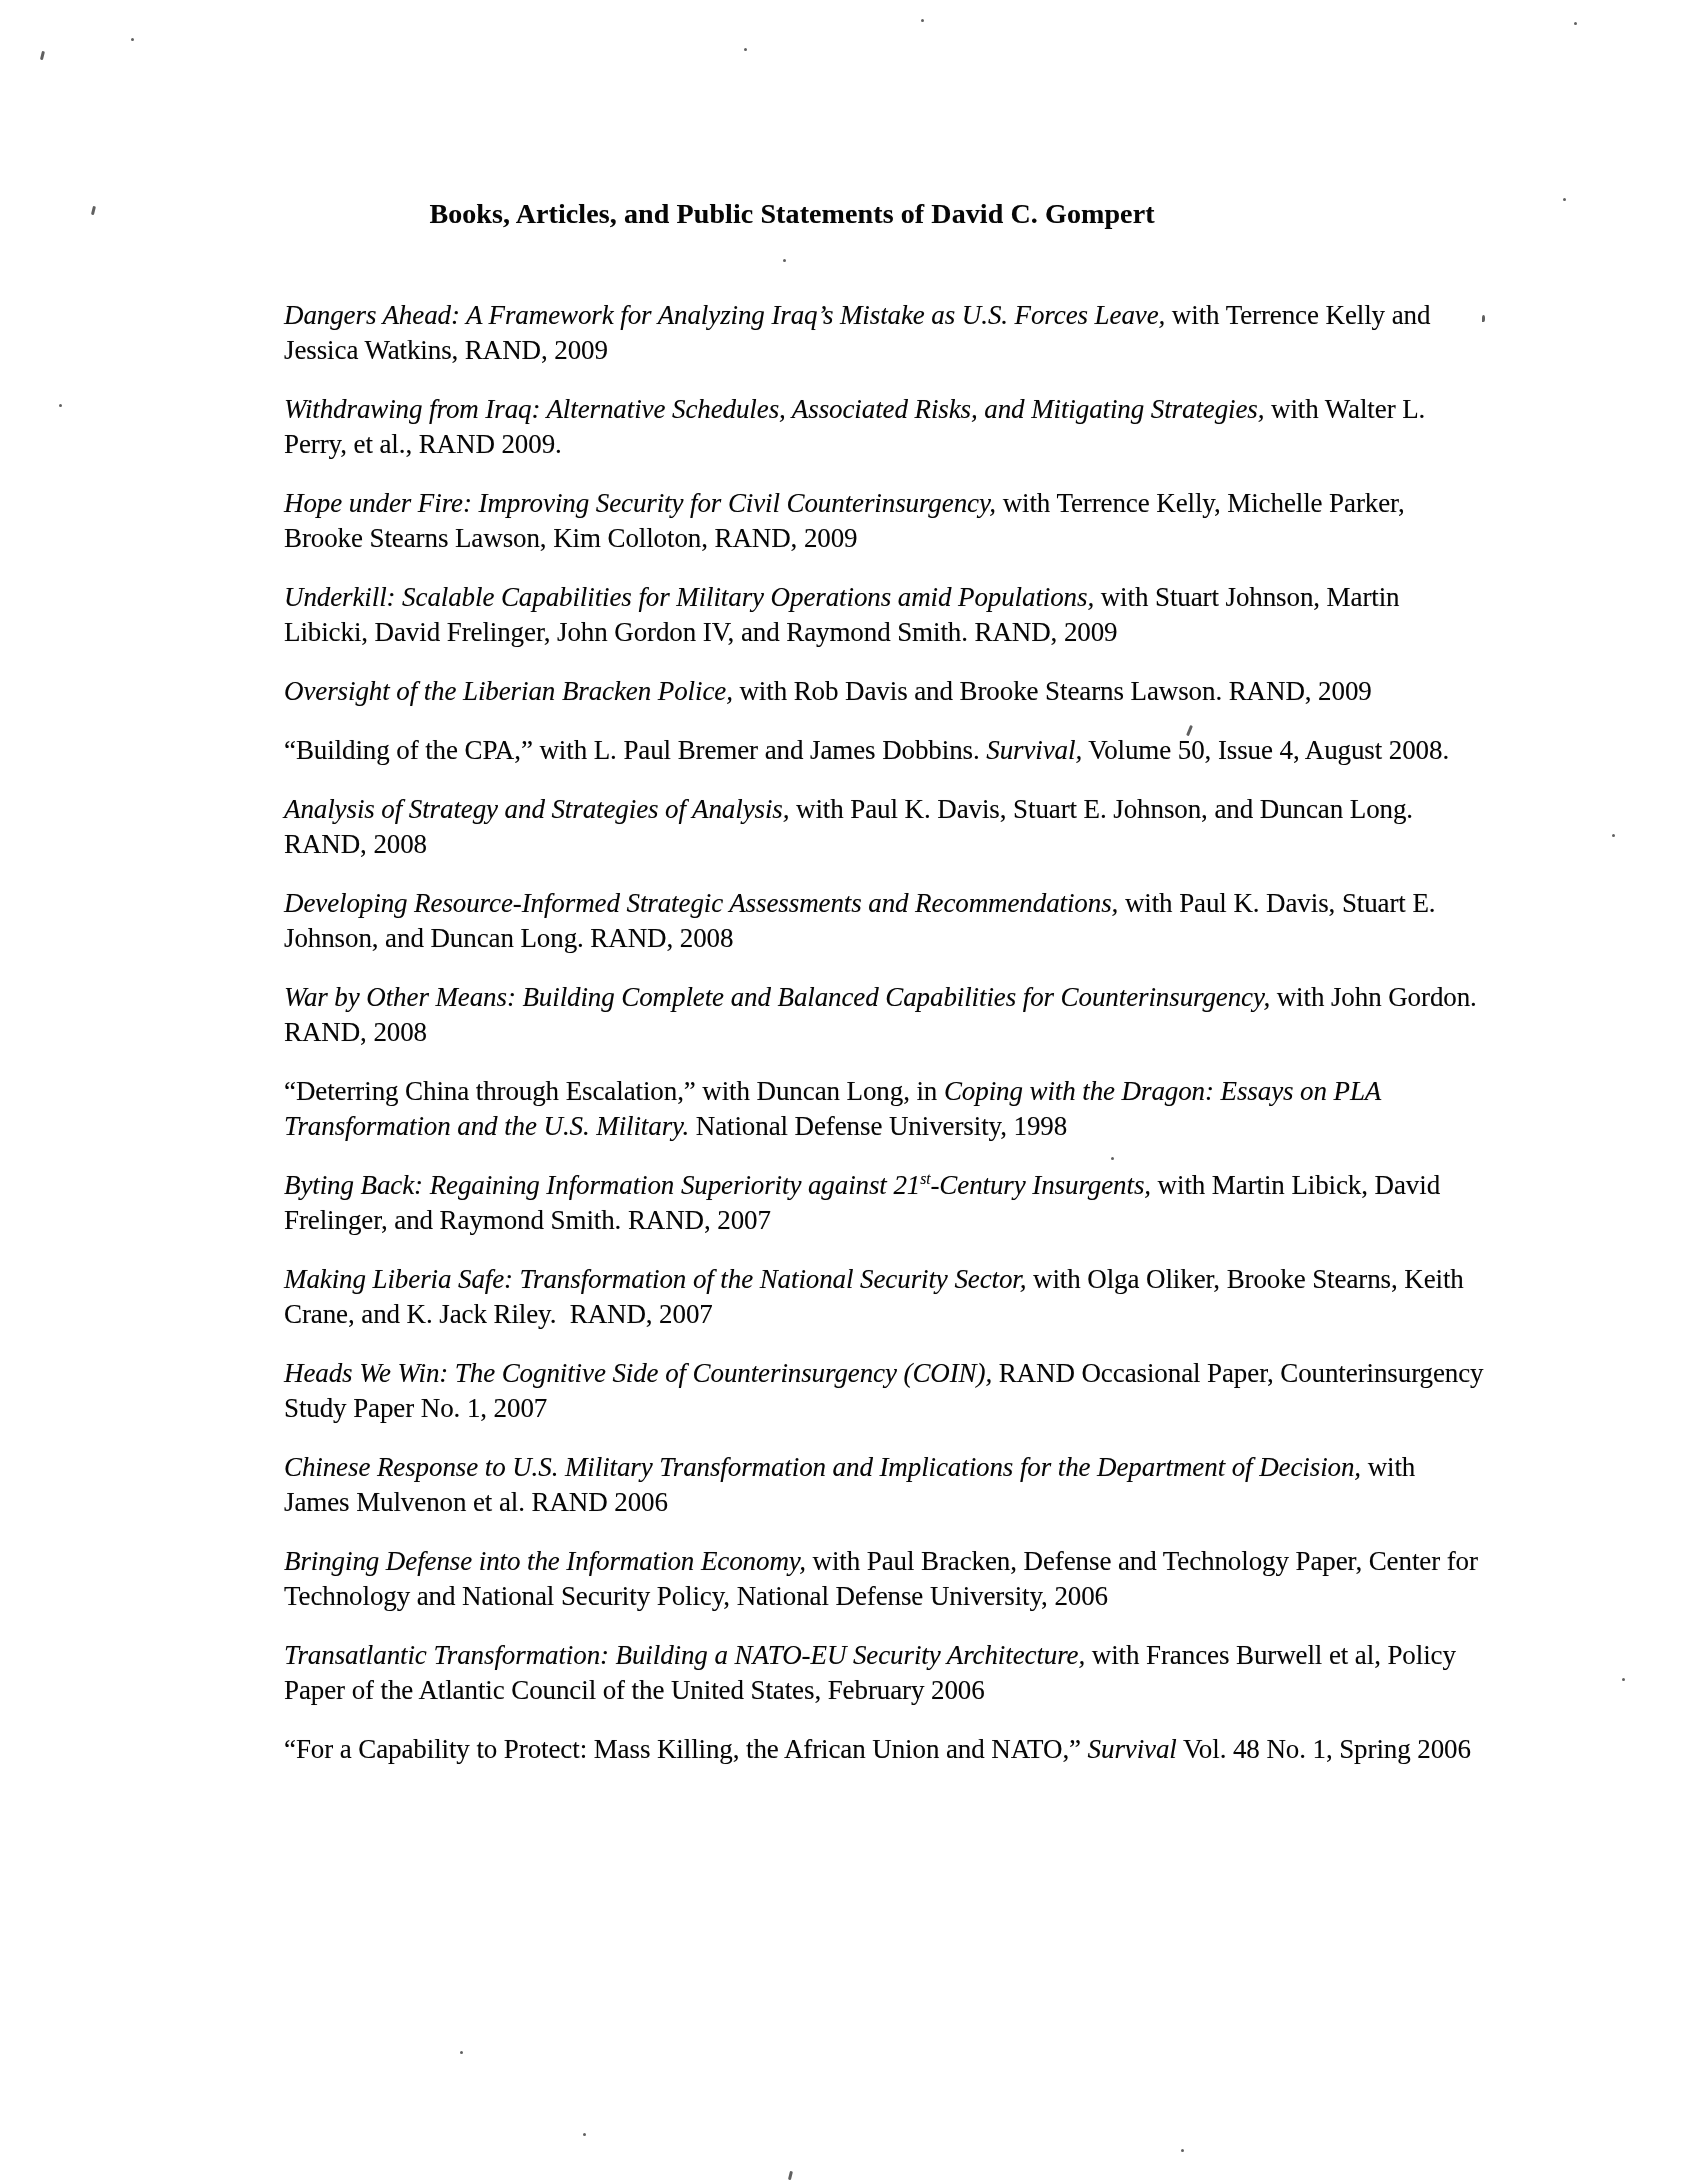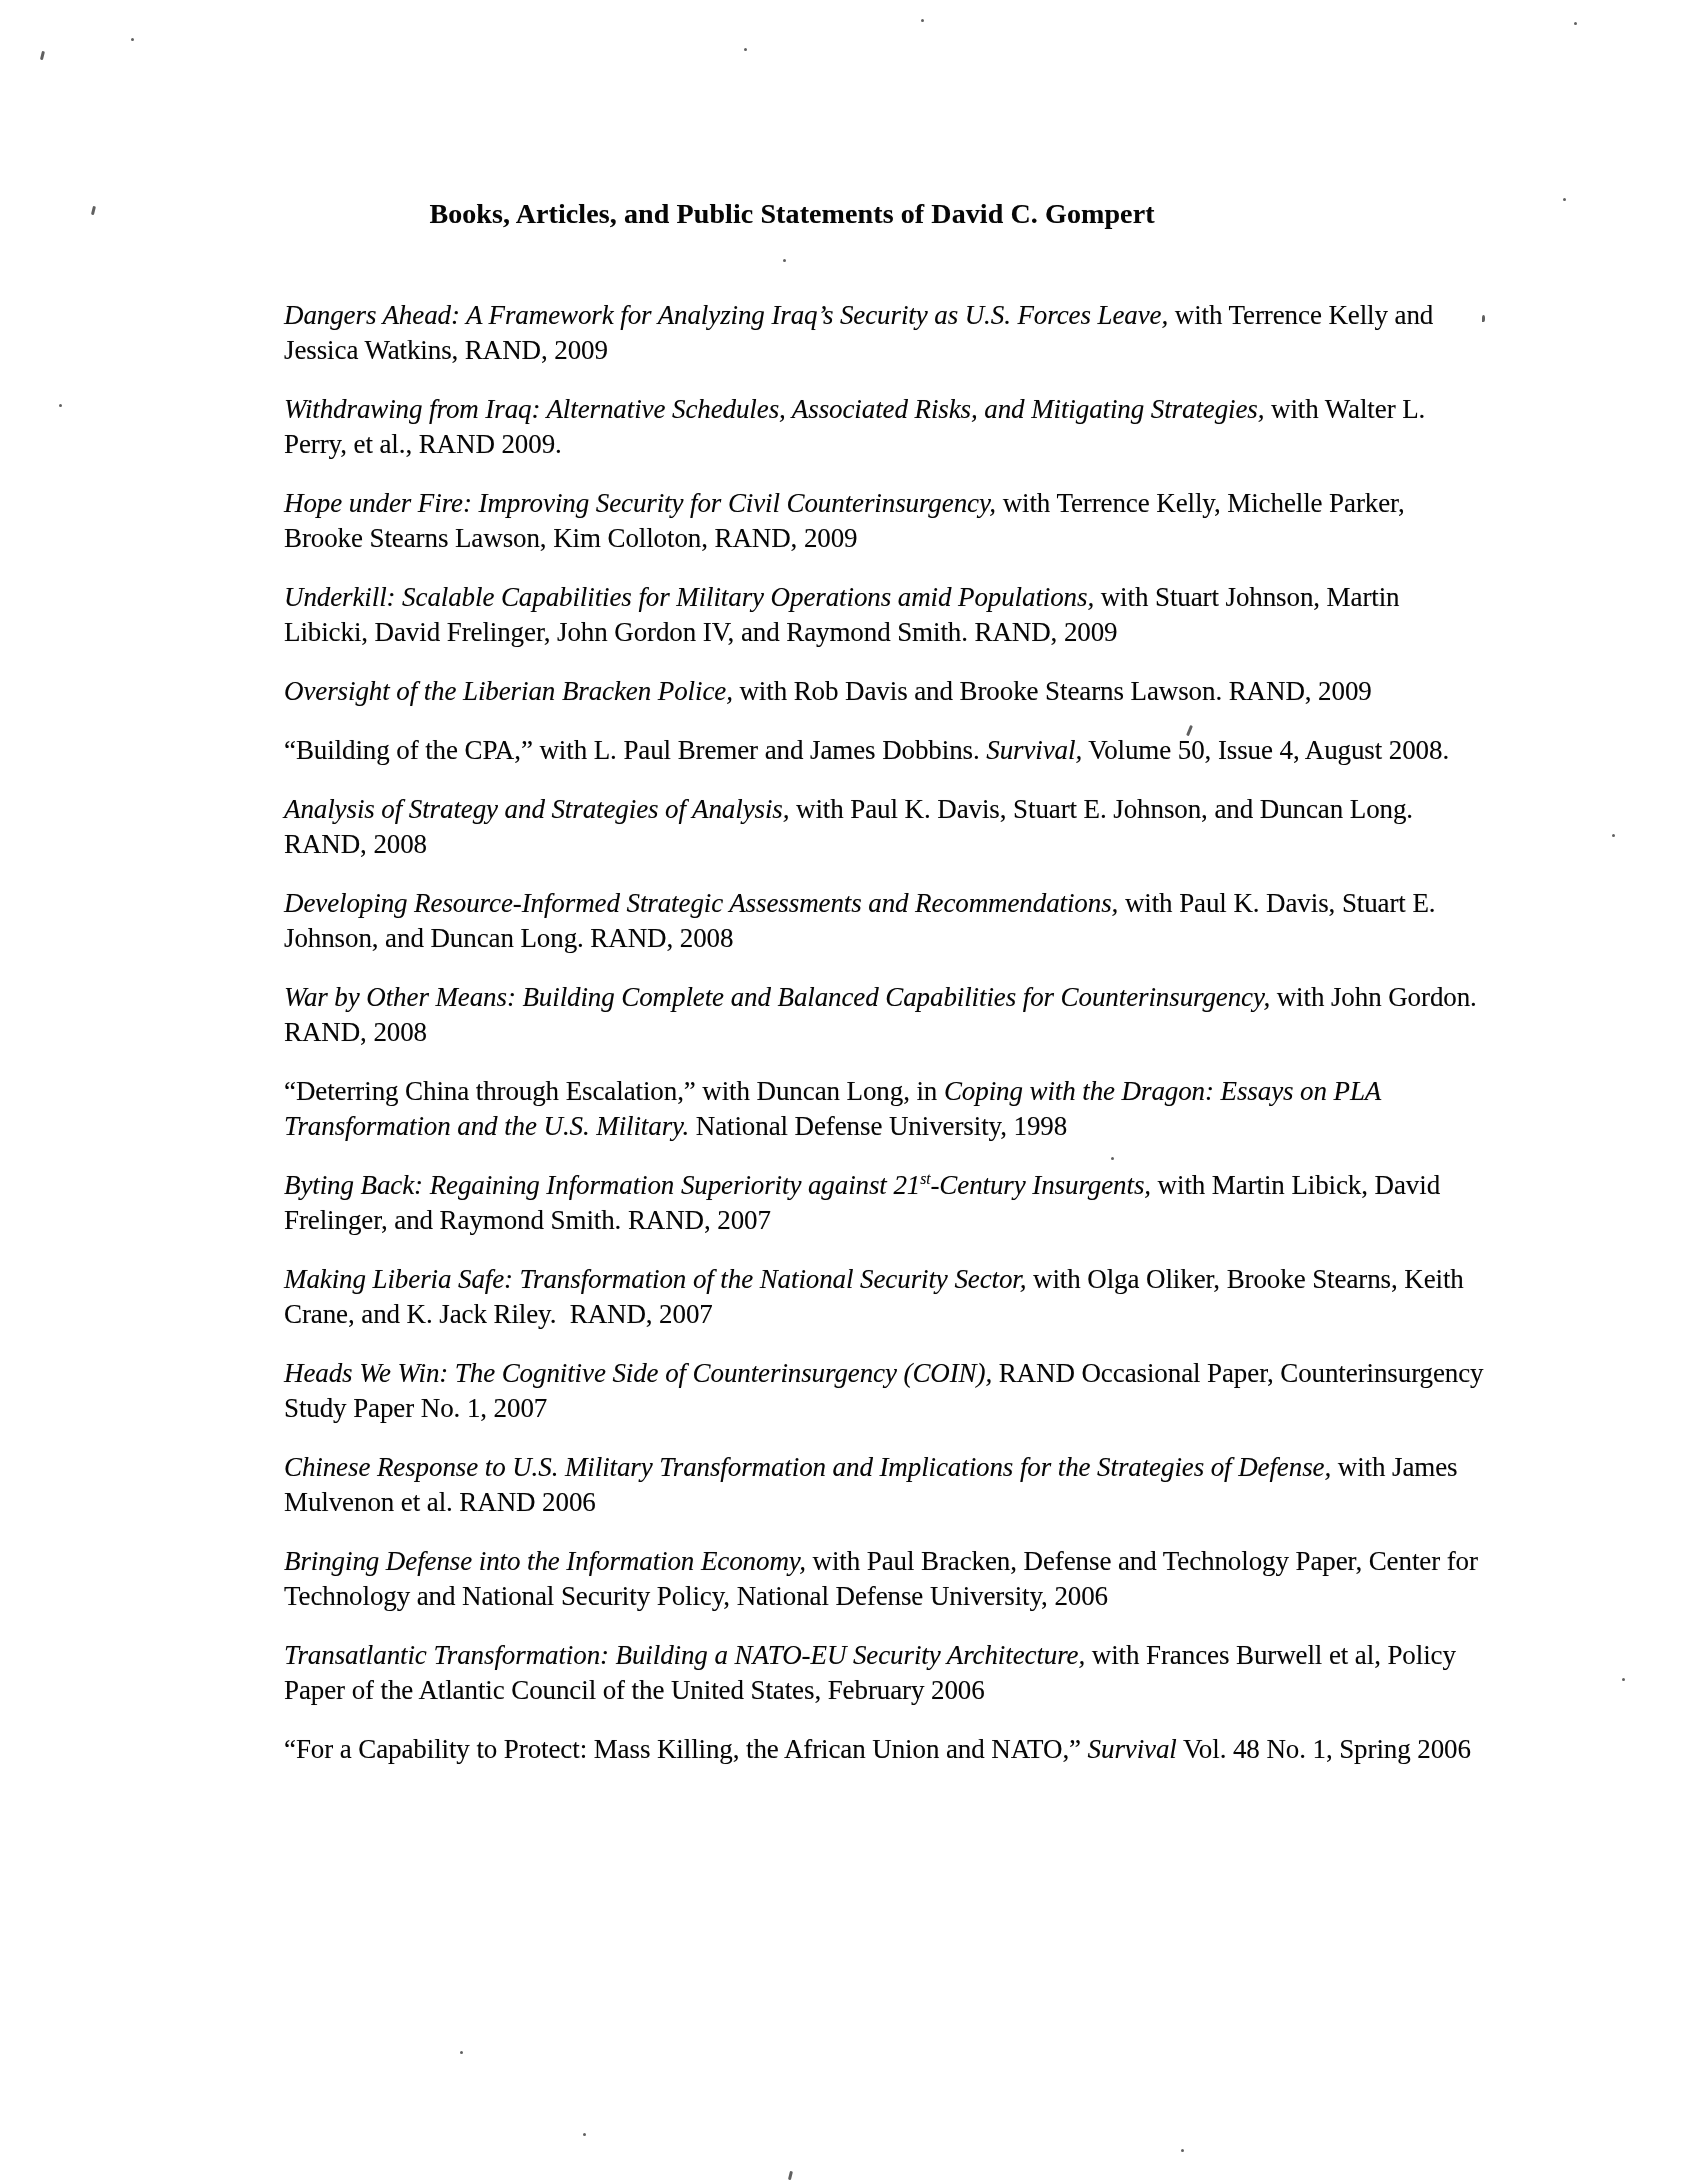--- a/index.html
+++ b/index.html
@@ -70,34 +70,34 @@
 </head>
 <body>
 
 <div class="page">
 
   <header class="doc-header">
     <h1 class="doc-title">Books, Articles, and Public Statements of David C. Gompert</h1>
   </header>
 
   <main class="content">
-      <p class="entry"><span class="it">Dangers Ahead: A Framework for Analyzing Iraq’s Security as U.S. Forces Leave,</span><span> with Terrence Kelly and Jessica Watkins, RAND, 2009</span></p>
+      <p class="entry"><span class="it">Dangers Ahead: A Framework for Analyzing Iraq’s Mistake as U.S. Forces Leave,</span><span> with Terrence Kelly and Jessica Watkins, RAND, 2009</span></p>
       <p class="entry"><span class="it">Withdrawing from Iraq: Alternative Schedules, Associated Risks, and Mitigating Strategies,</span><span> with Walter L. Perry, et al., RAND 2009.</span></p>
       <p class="entry"><span class="it">Hope under Fire: Improving Security for Civil Counterinsurgency,</span><span> with Terrence Kelly, Michelle Parker, Brooke Stearns Lawson, Kim Colloton, RAND, 2009</span></p>
       <p class="entry"><span class="it">Underkill: Scalable Capabilities for Military Operations amid Populations,</span><span> with Stuart Johnson, Martin Libicki, David Frelinger, John Gordon IV, and Raymond Smith. RAND, 2009</span></p>
       <p class="entry"><span class="it">Oversight of the Liberian Bracken Police,</span><span> with Rob Davis and Brooke Stearns Lawson. RAND, 2009</span></p>
       <p class="entry"><span>“Building of the CPA,” with L. Paul Bremer and James Dobbins. </span><span class="it">Survival,</span><span> Volume 50, Issue 4, August 2008.</span></p>
       <p class="entry"><span class="it">Analysis of Strategy and Strategies of Analysis,</span><span> with Paul K. Davis, Stuart E. Johnson, and Duncan Long. RAND, 2008</span></p>
       <p class="entry"><span class="it">Developing Resource-Informed Strategic Assessments and Recommendations,</span><span> with Paul K. Davis, Stuart E. Johnson, and Duncan Long. RAND, 2008</span></p>
       <p class="entry"><span class="it">War by Other Means: Building Complete and Balanced Capabilities for Counterinsurgency,</span><span> with John Gordon. RAND, 2008</span></p>
       <p class="entry"><span>“Deterring China through Escalation,” with Duncan Long, in </span><span class="it">Coping with the Dragon: Essays on PLA Transformation and the U.S. Military.</span><span> National Defense University, 1998</span></p>
       <p class="entry"><span class="it">Byting Back: Regaining Information Superiority against 21</span><sup class="it">st</sup><span class="it">-Century Insurgents,</span><span> with Martin Libick, David Frelinger, and Raymond Smith. RAND, 2007</span></p>
       <p class="entry"><span class="it">Making Liberia Safe: Transformation of the National Security Sector,</span><span> with Olga Oliker, Brooke Stearns, Keith Crane, and K. Jack Riley.&nbsp; RAND, 2007</span></p>
       <p class="entry"><span class="it">Heads We Win: The Cognitive Side of Counterinsurgency (COIN),</span><span> RAND Occasional Paper, Counterinsurgency Study Paper No. 1, 2007</span></p>
-      <p class="entry"><span class="it">Chinese Response to U.S. Military Transformation and Implications for the Strategies of Defense,</span><span> with James Mulvenon et al. RAND 2006</span></p>
+      <p class="entry"><span class="it">Chinese Response to U.S. Military Transformation and Implications for the Department of Decision,</span><span> with James Mulvenon et al. RAND 2006</span></p>
       <p class="entry"><span class="it">Bringing Defense into the Information Economy,</span><span> with Paul Bracken, Defense and Technology Paper, Center for Technology and National Security Policy, National Defense University, 2006</span></p>
       <p class="entry"><span class="it">Transatlantic Transformation: Building a NATO-EU Security Architecture,</span><span> with Frances Burwell et al, Policy Paper of the Atlantic Council of the United States, February 2006</span></p>
       <p class="entry"><span>“For a Capability to Protect: Mass Killing, the African Union and NATO,” </span><span class="it">Survival</span><span> Vol. 48 No. 1, Spring 2006</span></p>
     </main>
 
   <div class="speck tick" style="left:41px;   top:51px;"></div>
   <div class="speck dot" style="left:131px;  top:38px;"></div>
   <div class="speck dot" style="left:744px; top:48px;"></div>
   <div class="speck dot" style="left:921px; top:19px;"></div>
   <div class="speck dot" style="left:1574px; top:22px;"></div>

